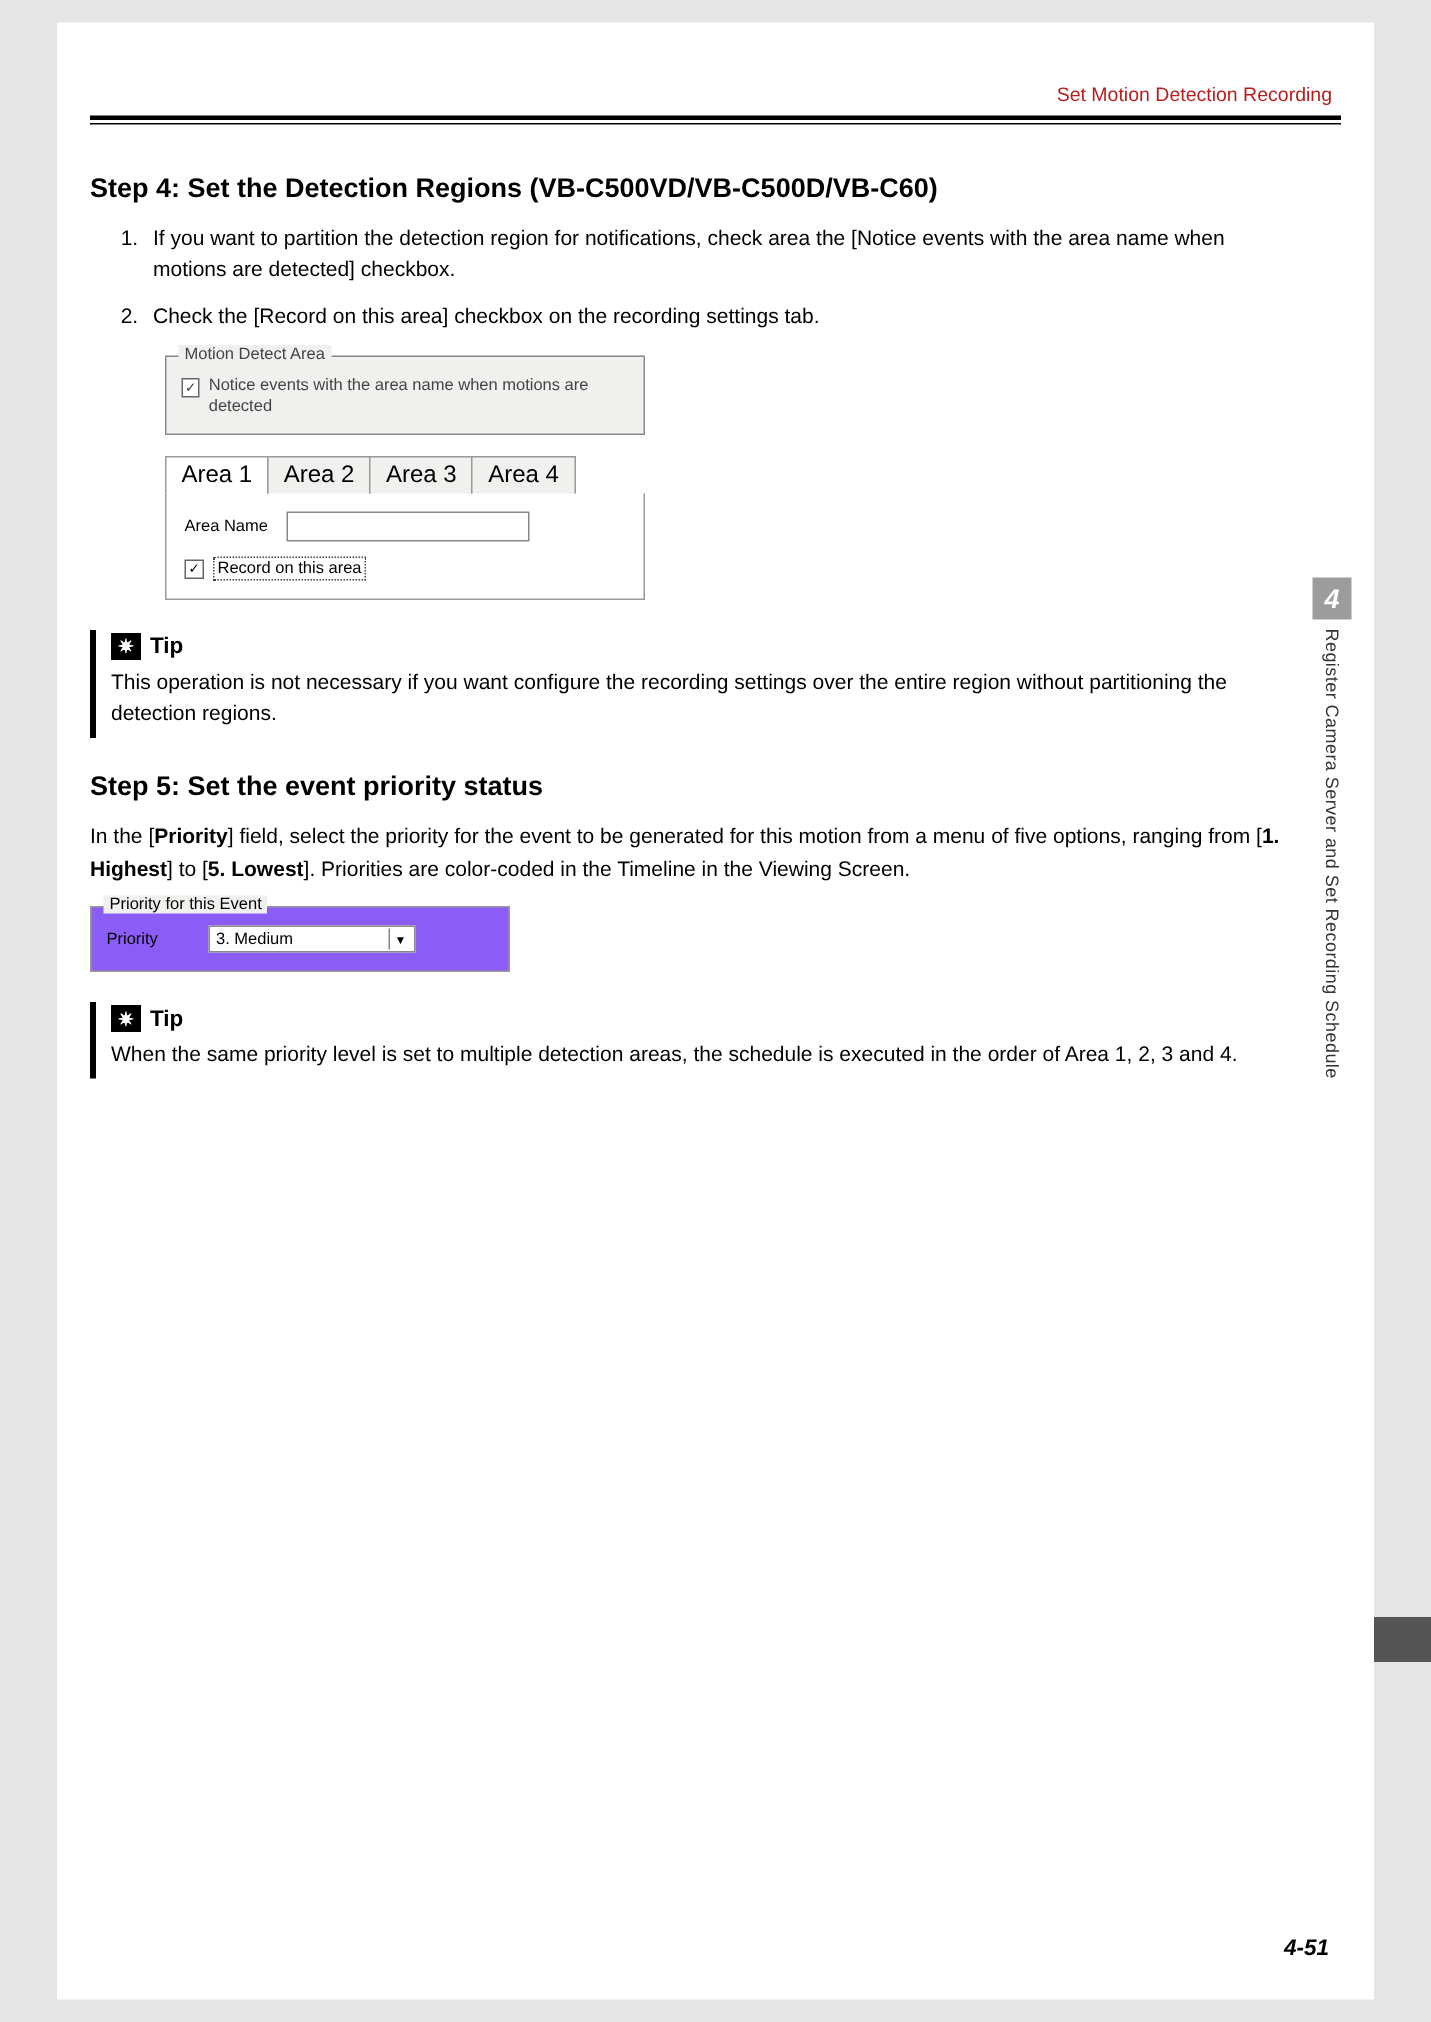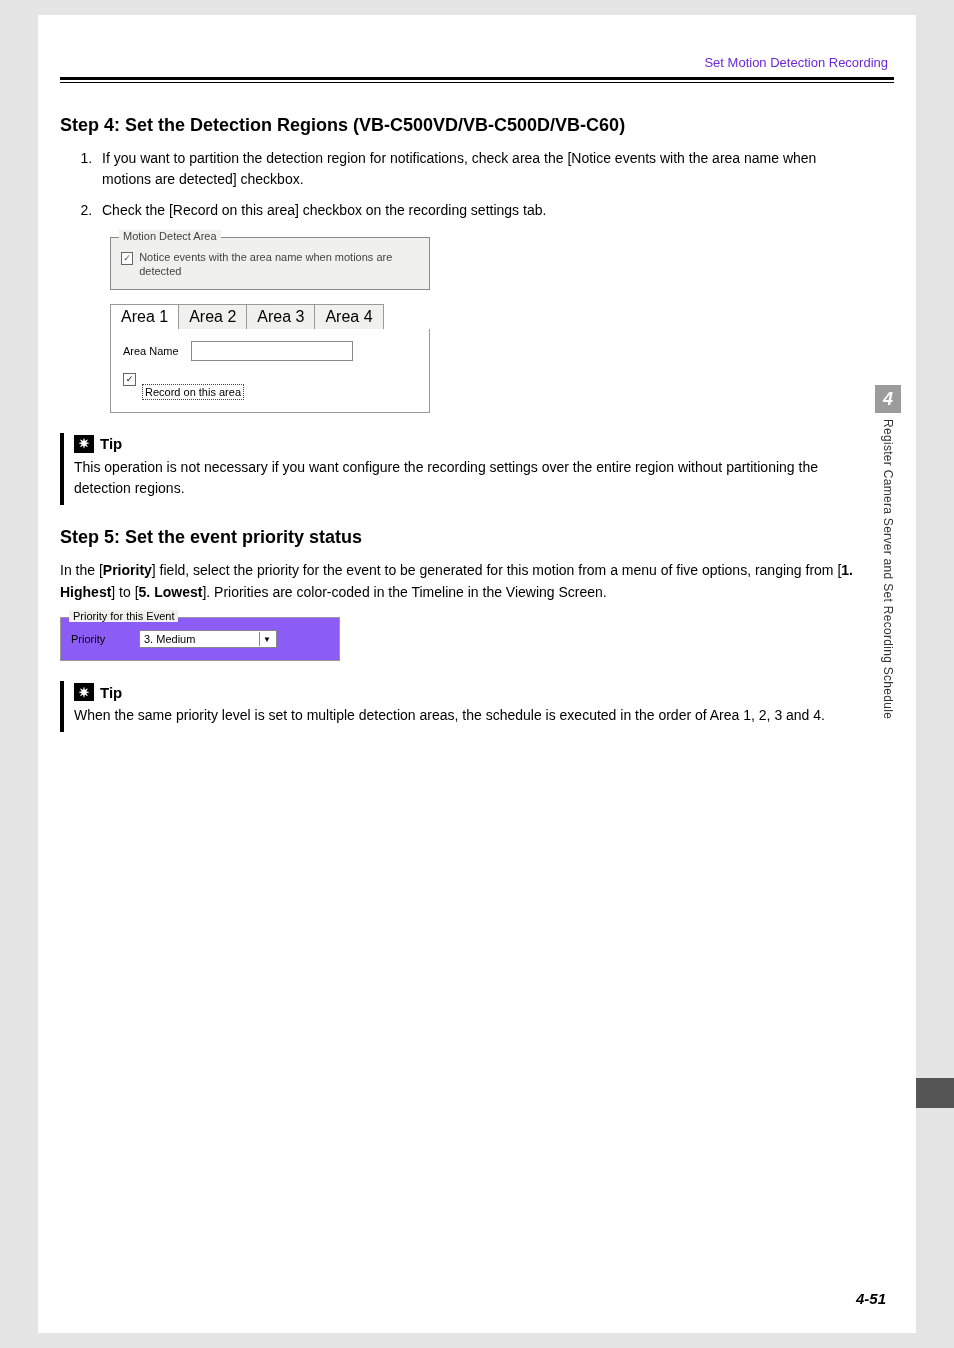--- a/index.html
+++ b/index.html
@@ -39,21 +39,21 @@
   .header-line .bottom {
     height: 1px;
     background: #000;
     margin-top: 2px;
   }
   .header-text {
     position: absolute;
     top: 40px;
     right: 28px;
     font-size: 13px;
-    color: #6d28d9;
+    color: #b91c1c;
   }
   .main {
     position: absolute;
     top: 90px;
     left: 22px;
     right: 59px;
   }
   h2.step {
     font-size: 18px;
     font-weight: bold;
@@ -145,21 +145,20 @@
   .textinput {
     border: 1px solid #888;
     background: #fff;
     height: 18px;
     width: 160px;
     display: inline-block;
   }
   .dotted-focus {
     border: 1px dotted #444;
     padding: 0 2px;
-    margin-top: 13px;
   }
   .tip-block {
     border-left: 4px solid #000;
     margin: 8px 0 22px 0;
     padding: 2px 0 6px 10px;
   }
   .tip-head {
     display: flex;
     align-items: center;
     gap: 6px;

